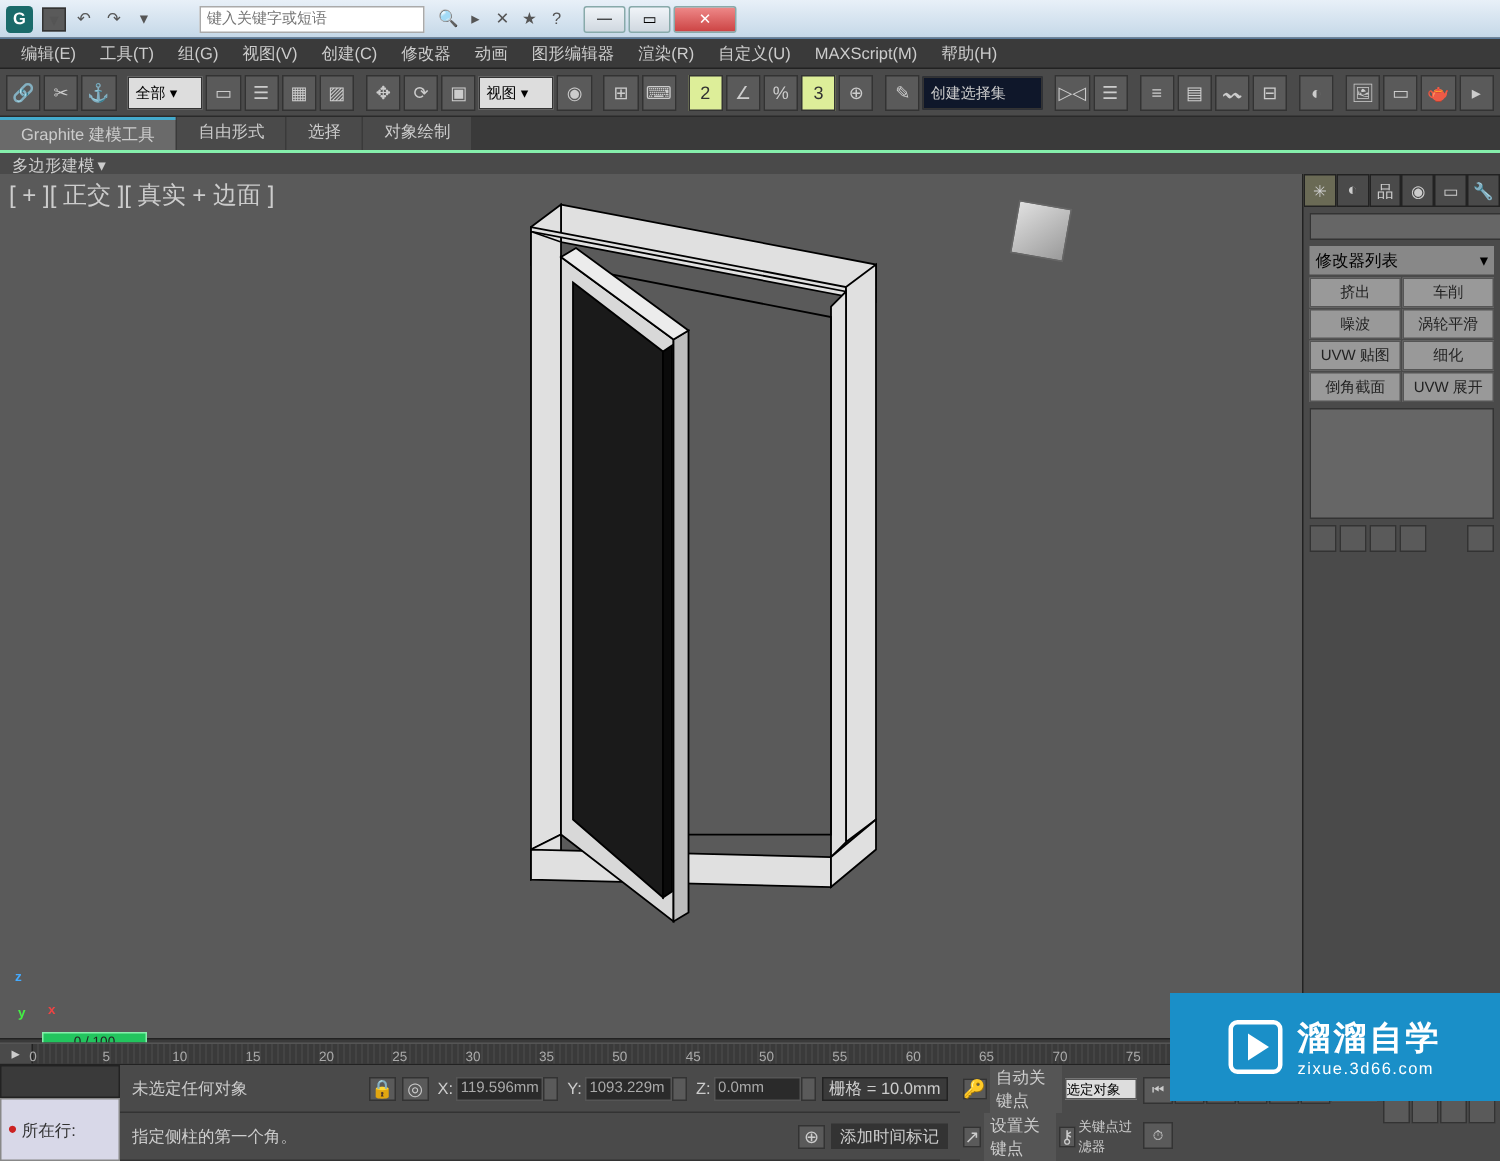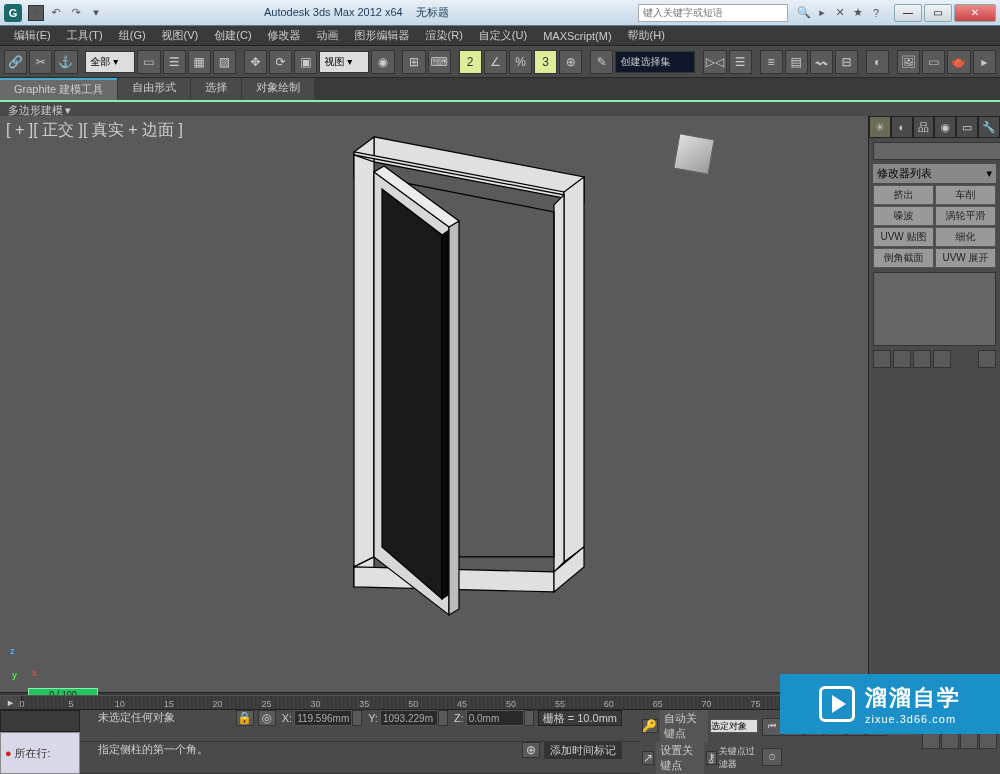--- a/index.html
+++ b/index.html
@@ -70,57 +70,52 @@
 .trackbar .slider { position: absolute; left: 28px; width: 70px; height: 12px; background: #22c55e; border: 1px solid #86efac; font-size: 9px; text-align: center; color: #222; }
 .timeline { height: 18px; background: #3a3a3a; border-top: 1px solid #555; position: relative; display: flex; }
 .timeline .expand { width: 22px; display: flex; align-items: center; justify-content: center; color: #ccc; background: #4a4a4a; border-right: 1px solid #222; }
 .timeline .ruler { flex: 1; position: relative; background: repeating-linear-gradient(90deg,#3a3a3a 0,#3a3a3a 3px,#444 3px,#444 4px); }
 .timeline .ruler .tick { position: absolute; bottom: 0; color: #aaa; font-size: 9px; transform: translateX(-50%); }
 .statusrow { flex: 1; display: flex; background: #4a4a4a; border-top: 1px solid #222; }
 .statusrow .left { width: 80px; display: flex; flex-direction: column; }
 .statusrow .left .minitrack { height: 22px; background: #3a3a3a; border: 1px solid #222; }
 .statusrow .left .location { flex: 1; display: flex; align-items: center; background: #d8d8e8; border: 1px solid #888; padding: 0 4px; font-size: 10px; color: #333; }
 .statusrow .mid { flex: 1; display: flex; flex-direction: column; }
-.statusrow .mid .row { flex: 1; display: flex; align-items: flex-start; padding: 0 18px; gap: 4px; color: #ccc; font-size: 10px; border-bottom: 1px solid #333; }
+.statusrow .mid .row { flex: 1; display: flex; align-items: center; padding: 0 8px; gap: 4px; color: #ccc; font-size: 10px; border-bottom: 1px solid #333; }
 .coordbox { display: flex; align-items: center; }
 .coordbox .lbl { padding: 0 2px; color: #ccc; }
 .coordbox input { width: 58px; height: 16px; background: #2a2a2a; border: 1px solid #555; color: #aaa; font-size: 10px; padding: 0 2px; }
 .coordbox .spin { width: 10px; height: 16px; background: #5a5a5a; border: 1px solid #333; }
 .gridbox { display: flex; align-items: center; background: #3a3a3a; border: 1px solid #222; padding: 0 4px; height: 16px; }
 .statusrow .right { width: 360px; display: flex; }
 .playback { display: flex; align-items: center; gap: 1px; padding: 2px; flex-wrap: wrap; width: 160px; }
 .playback .pb { width: 20px; height: 18px; background: #5a5a5a; border: 1px solid #333; display: flex; align-items: center; justify-content: center; color: #ccc; font-size: 9px; }
 .keycontrols { display: flex; flex-direction: column; flex: 1; font-size: 10px; }
 .keycontrols .kr { flex: 1; display: flex; align-items: center; gap: 2px; padding: 0 2px; color: #ccc; }
 .keycontrols input { width: 48px; height: 14px; background: #ddd; border: 1px solid #555; font-size: 9px; }
 .viewnav { width: 80px; display: flex; flex-wrap: wrap; gap: 1px; padding: 2px; align-content: flex-start; }
 .viewnav .vn { width: 18px; height: 18px; background: #5a5a5a; border: 1px solid #333; }
 
 
-.watermark { position: absolute; right: 0; bottom: 40px; width: 220px; height: 60px; background: #1a8fc8; display: flex; align-items: center; justify-content: center; color: #fff; }
+.watermark { position: absolute; right: 0; bottom: 40px; width: 220px; height: 72px; background: #1a8fc8; display: flex; align-items: center; justify-content: center; color: #fff; }
 .watermark .play { width: 36px; height: 36px; border: 3px solid #fff; border-radius: 6px; display: flex; align-items: center; justify-content: center; margin-right: 10px; }
 .watermark .play::before { content: ""; border-left: 14px solid #fff; border-top: 9px solid transparent; border-bottom: 9px solid transparent; margin-left: 4px; }
 .watermark .txt .big { font-size: 22px; font-weight: bold; letter-spacing: 2px; }
 .watermark .txt .small { font-size: 11px; letter-spacing: 1px; }
 </style>
 </head>
 <body>
 
 <div class="titlebar">
   <div class="logo">G</div>
   <div class="qat">
     <span class="tbtn">▾</span>
     <span>↶</span>
     <span>↷</span>
     <span>▾</span>
-  </div>
-  <div class="title">
-    <span>Autodesk 3ds Max  2012 x64</span>
-    &nbsp;&nbsp;
-    <span>无标题</span>
   </div>
   <input class="search" placeholder="键入关键字或短语" style="">
   <div class="syscontrols">
     <span class="sysbtn">🔍</span>
     <span class="sysbtn">▸</span>
     <span class="sysbtn">✕</span>
     <span class="sysbtn">★</span>
     <span class="sysbtn">?</span>
   </div>
   <div class="winbtns">

